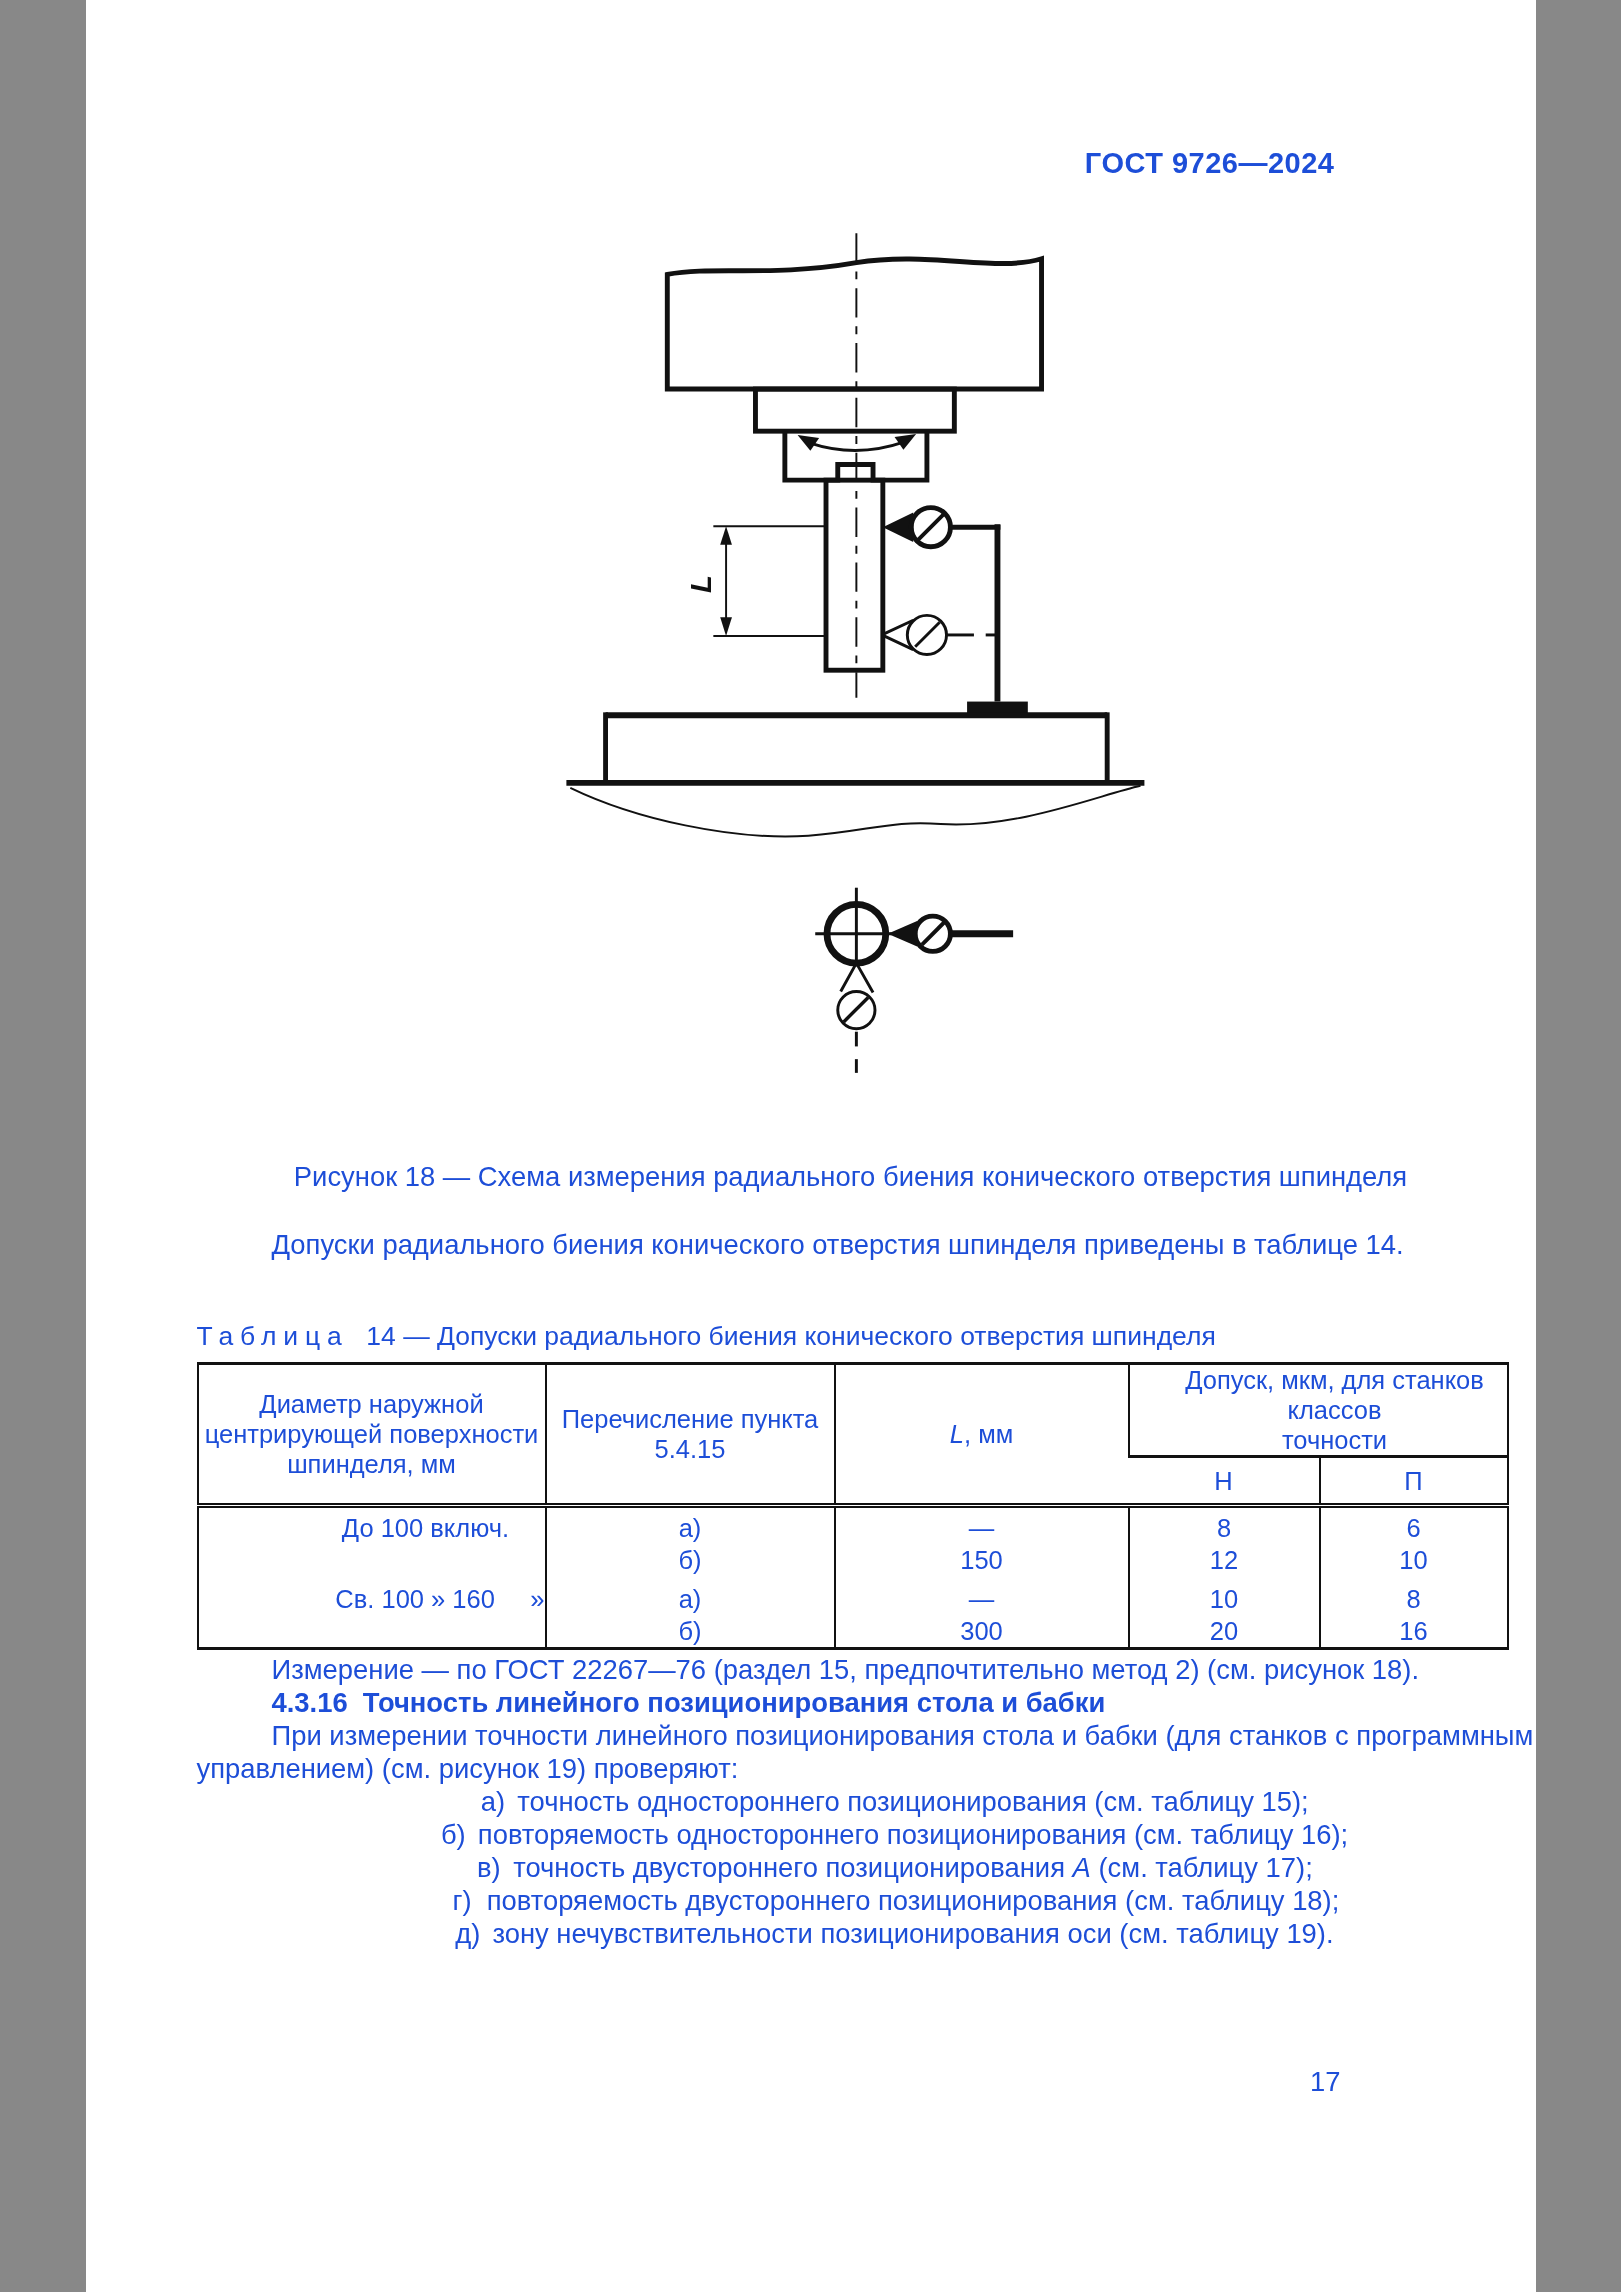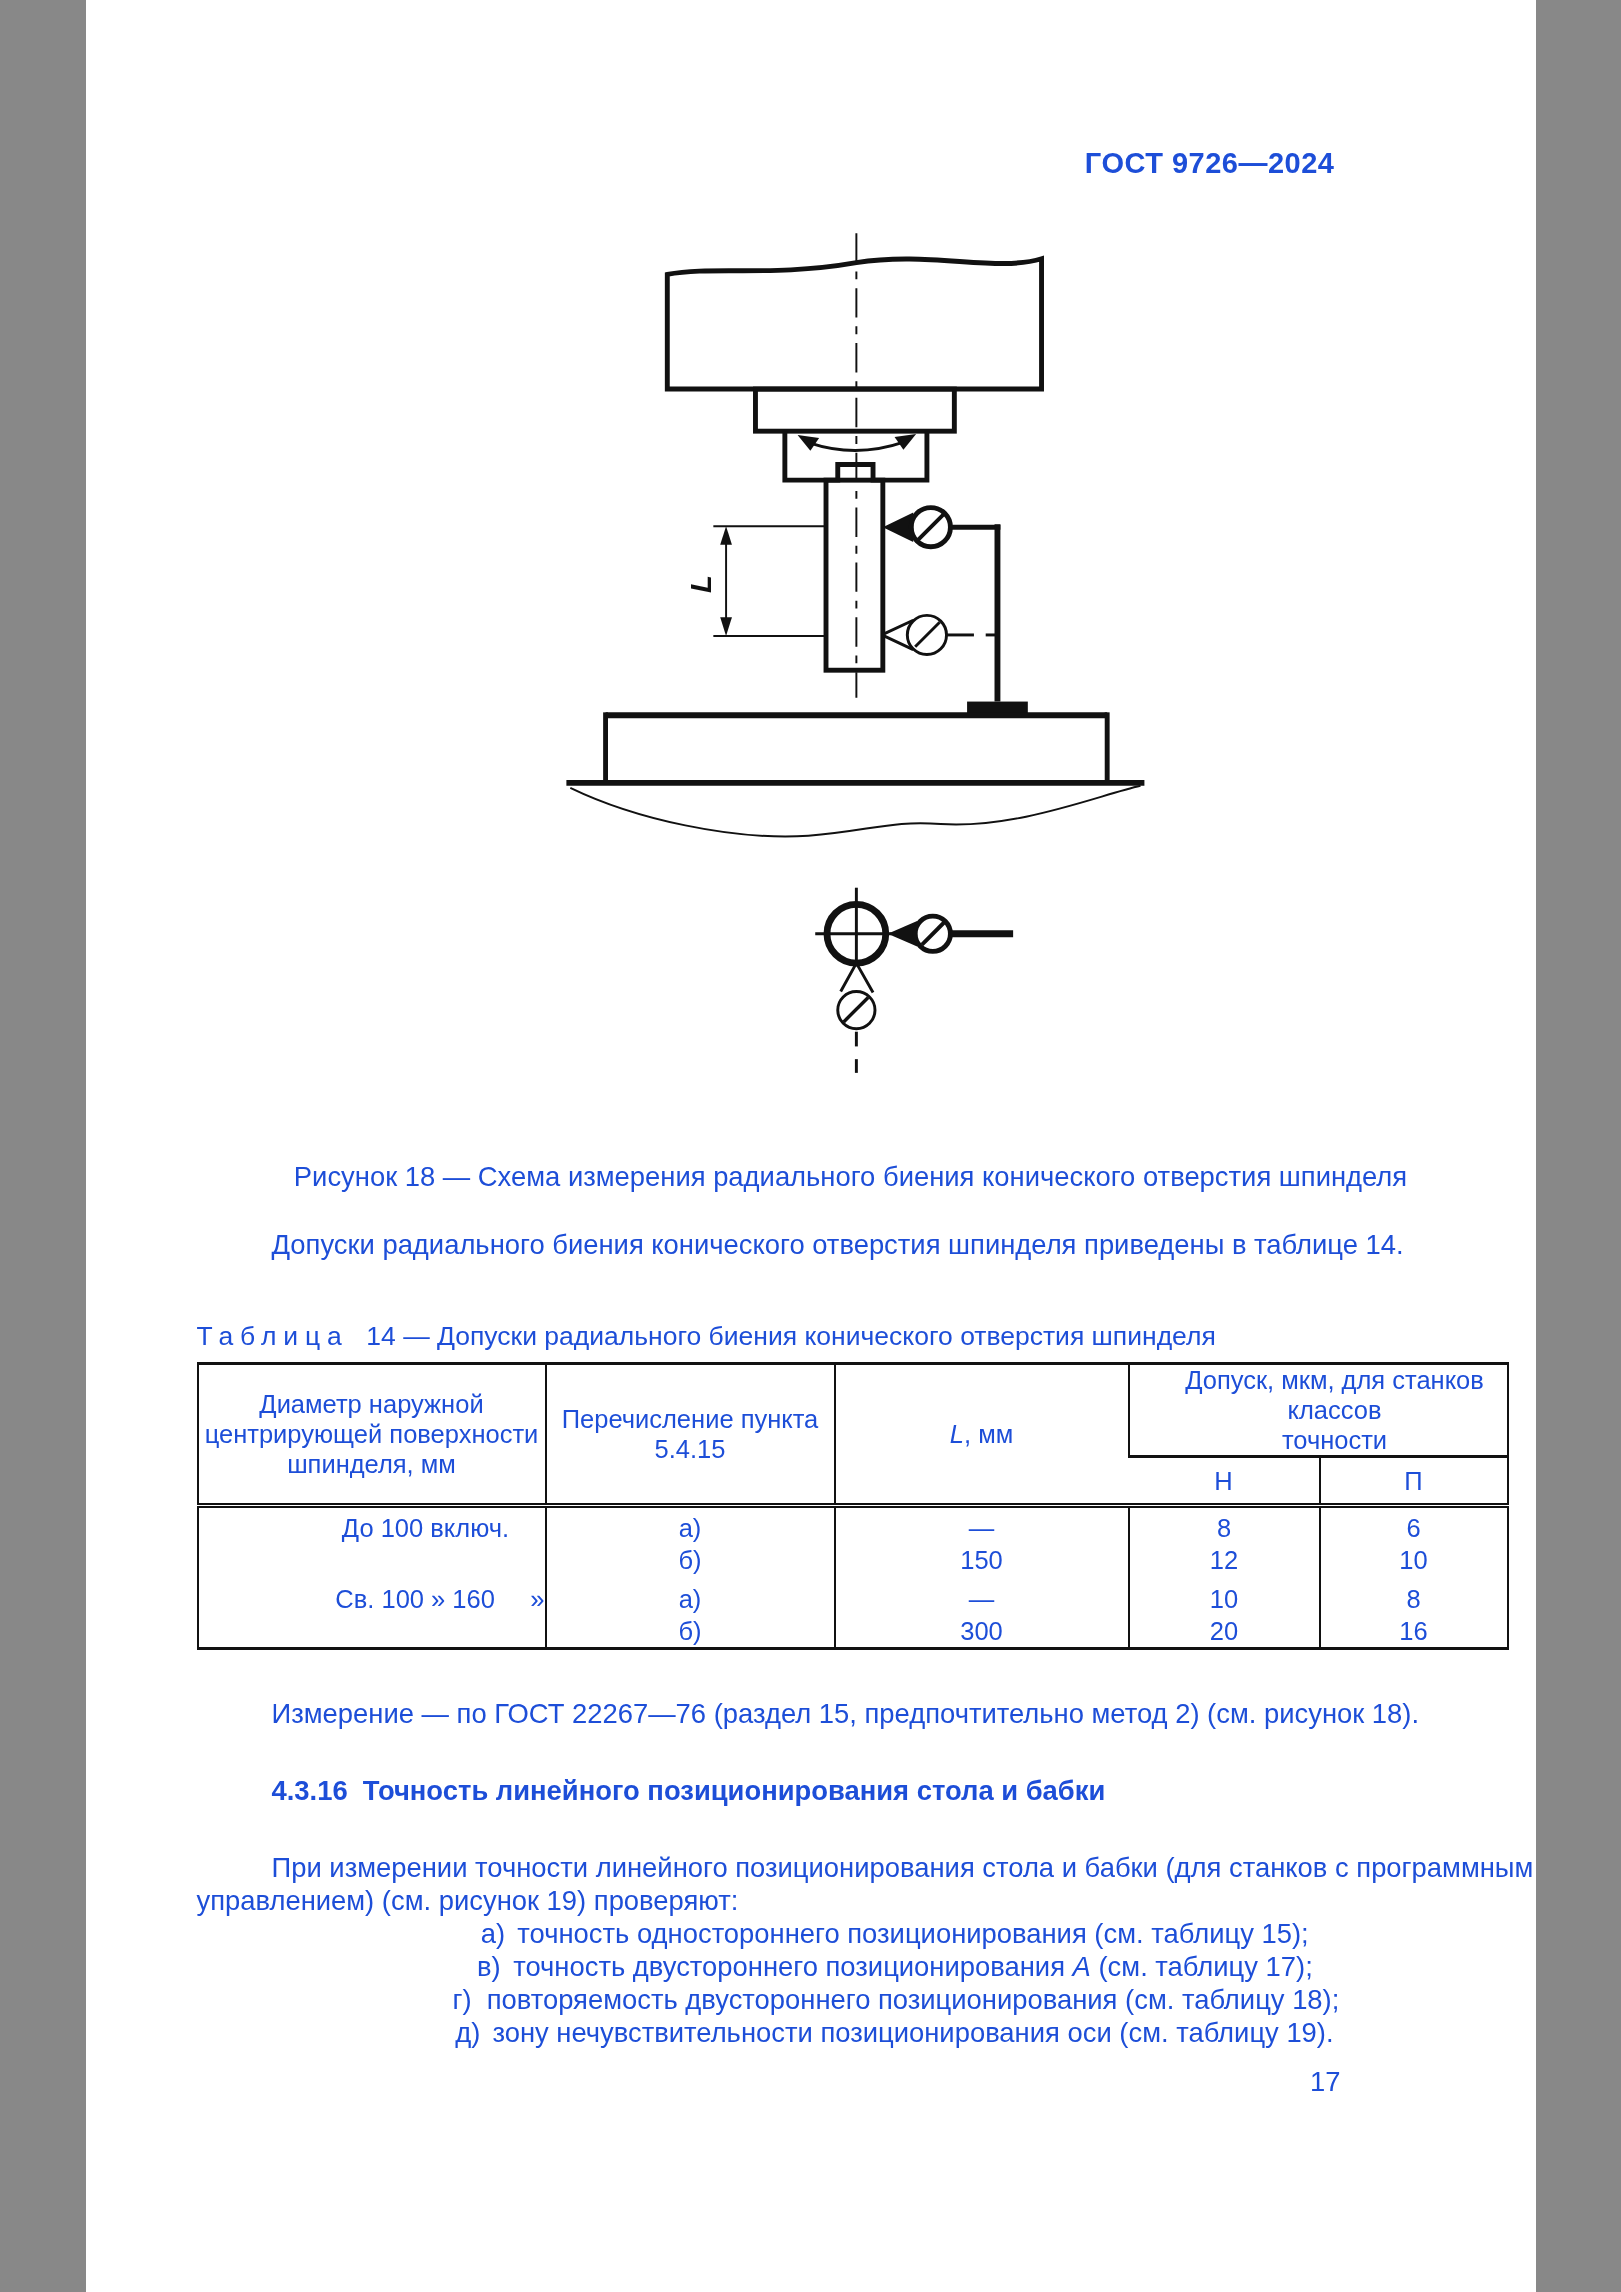--- a/index.html
+++ b/index.html
@@ -52,21 +52,21 @@
   }
   .gtable tr.r1 td{padding-top:3.9px;}
   .gtable tr.r3 td{padding-top:6.9px;}
   .gtable td.diam-left{text-align:right;padding-left:68px;}
   .gtable td.diam-center{padding-left:108px;}
   .after{
     position:absolute;top:1653px;left:111px;width:1309px;
     font-size:27.4px;line-height:33px;
   }
   .after .ln{white-space:nowrap;}
-  .ind{padding-left:75px;margin-top:44px;}
+  .ind{padding-left:75px;}
   .bold{font-weight:bold;}
   .li{padding-left:75px;white-space:nowrap;text-align:center;}
   .li .mk{display:inline-block;width:49px;}
   .page-num{position:absolute;top:2066px;right:195px;font-size:27.4px;}
   svg .ln2{stroke:#111;stroke-width:2;fill:none;}
   svg .ln3{stroke:#111;stroke-width:3;fill:none;}
   svg .ln5{stroke:#111;stroke-width:5;fill:none;}
   svg .ln6{stroke:#111;stroke-width:6;fill:none;}
   svg .fill{fill:#111;stroke:none;}
 </style>
@@ -200,20 +200,23 @@
 
   <div class="after">
     <div class="ln ind">Измерение — по ГОСТ 22267—76 (раздел 15, предпочтительно метод 2) (см. рисунок 18).</div>
     <div class="ln ind bold">4.3.16&nbsp;&nbsp;Точность линейного позиционирования стола и бабки</div>
     <div class="ln ind">При измерении точности линейного позиционирования стола и бабки (для станков с программным</div>
     <div class="ln">управлением) (см. рисунок 19) проверяют:</div>
     <div class="li">
       <span class="mk">а)</span><span>точность одностороннего позиционирования (см. таблицу 15);</span>
     </div>
     <div class="li">
+      <span class="mk">б)</span><span>повторяемость одностороннего позиционирования (см. таблицу 16);</span>
+    </div>
+    <div class="li">
       <span class="mk">в)</span><span>точность двустороннего позиционирования </span><i>А</i><span> (см. таблицу 17);</span>
     </div>
     <div class="li">
       <span class="mk">г)</span><span>повторяемость двустороннего позиционирования (см. таблицу 18);</span>
     </div>
     <div class="li">
       <span class="mk">д)</span><span>зону нечувствительности позиционирования оси (см. таблицу 19).</span>
     </div>
   </div>
 

